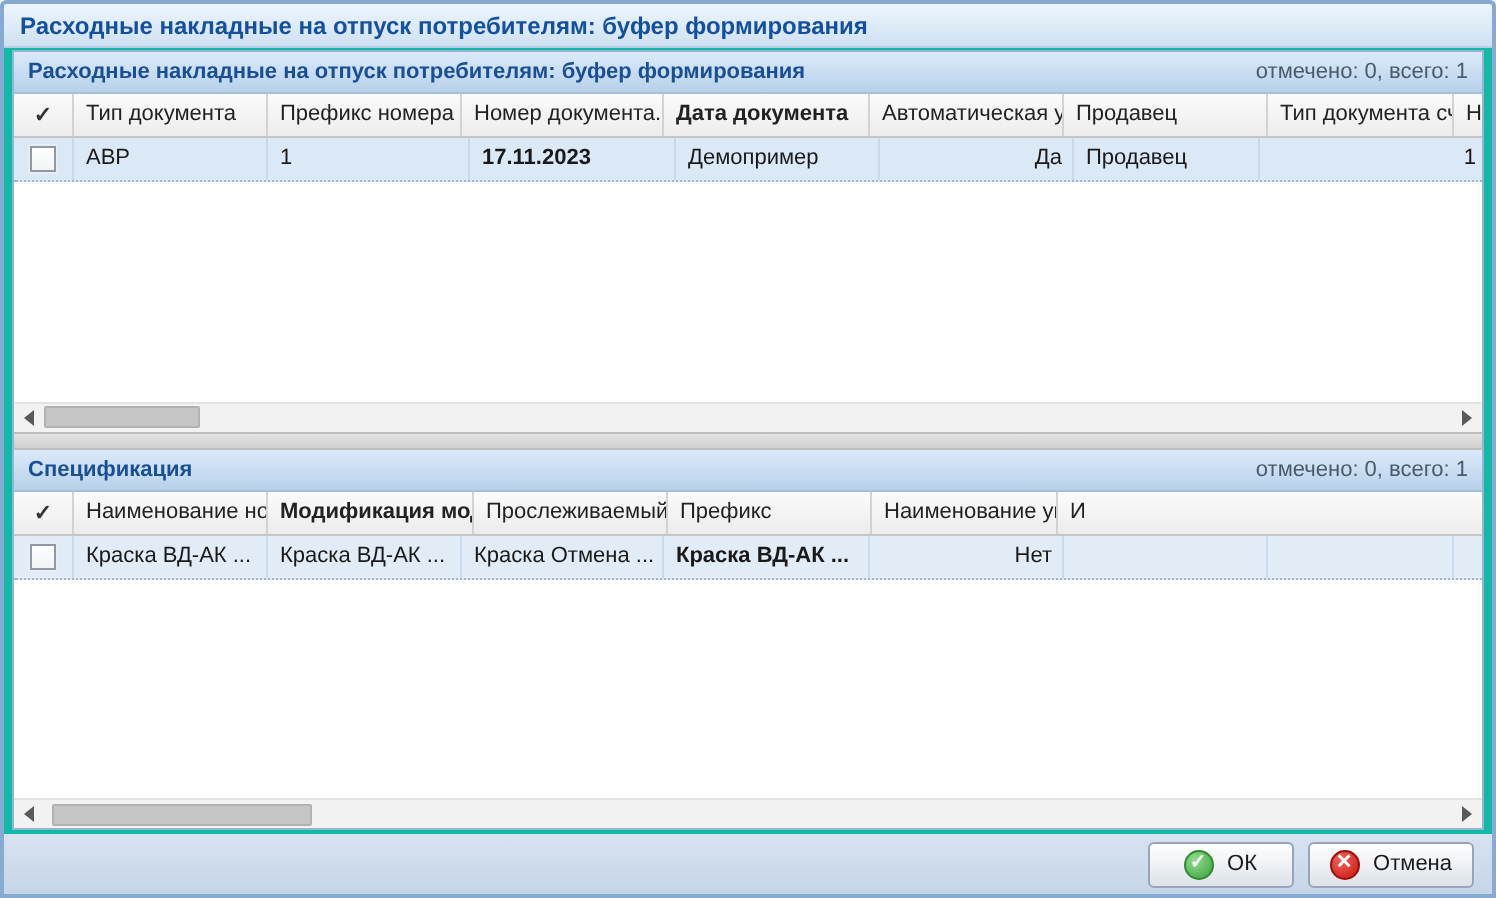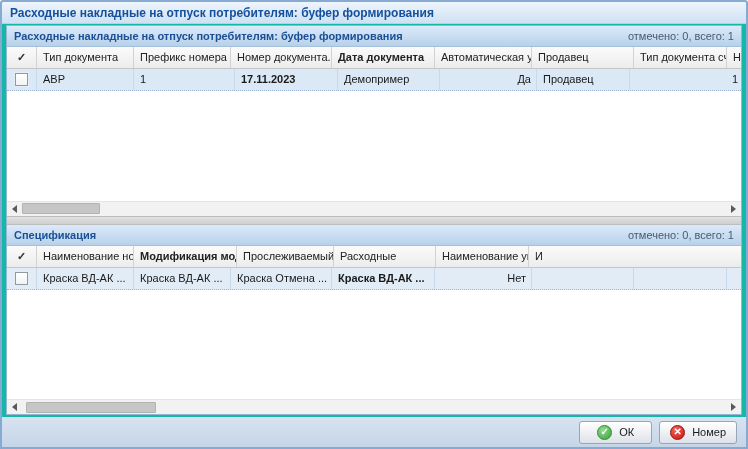--- a/index.html
+++ b/index.html
@@ -204,21 +204,21 @@
       <div class="panel-header">
         <span class="panel-title">Спецификация</span>
         <span class="panel-counter">отмечено: 0, всего: 1</span>
       </div>
       <div class="tbl tbl-spec">
           <div class="trow thead">
             <div class="cell c0">✓</div>
             <div class="cell c2">Наименование ном</div>
             <div class="cell c4">Модификация мод</div>
             <div class="cell c5">Прослеживаемый т</div>
-            <div class="cell c6">Расходные</div>
+            <div class="cell c6">Префикс</div>
             <div class="cell c7">Наименование упа</div>
             <div class="cell c8">И</div>
           </div>
           <div class="trow tdata">
             <div class="cell c0">
               <span class="checkbox"></span>
             </div>
             <div class="cell c1">Краска ВД-АК ...</div>
             <div class="cell c2">Краска ВД-АК ...</div>
             <div class="cell c3">Краска Отмена ...</div>
@@ -240,17 +240,17 @@
 
   </div>
 
   <div class="footer">
     <button class="btn">
       <span class="cicon icon-ok">✓</span>
       <span>ОК</span>
     </button>
     <button class="btn">
       <span class="cicon icon-cancel">✕</span>
-      <span>Номер</span>
+      <span>Отмена</span>
     </button>
   </div>
 
 </div>
 
 </body></html>

